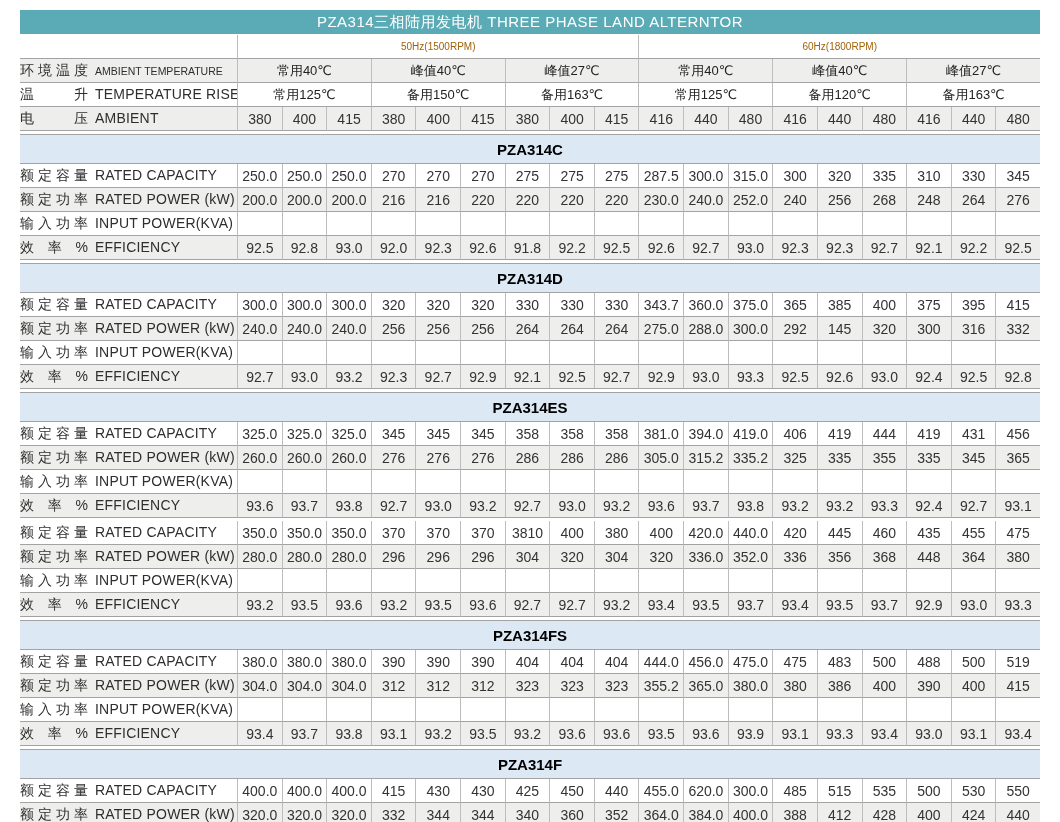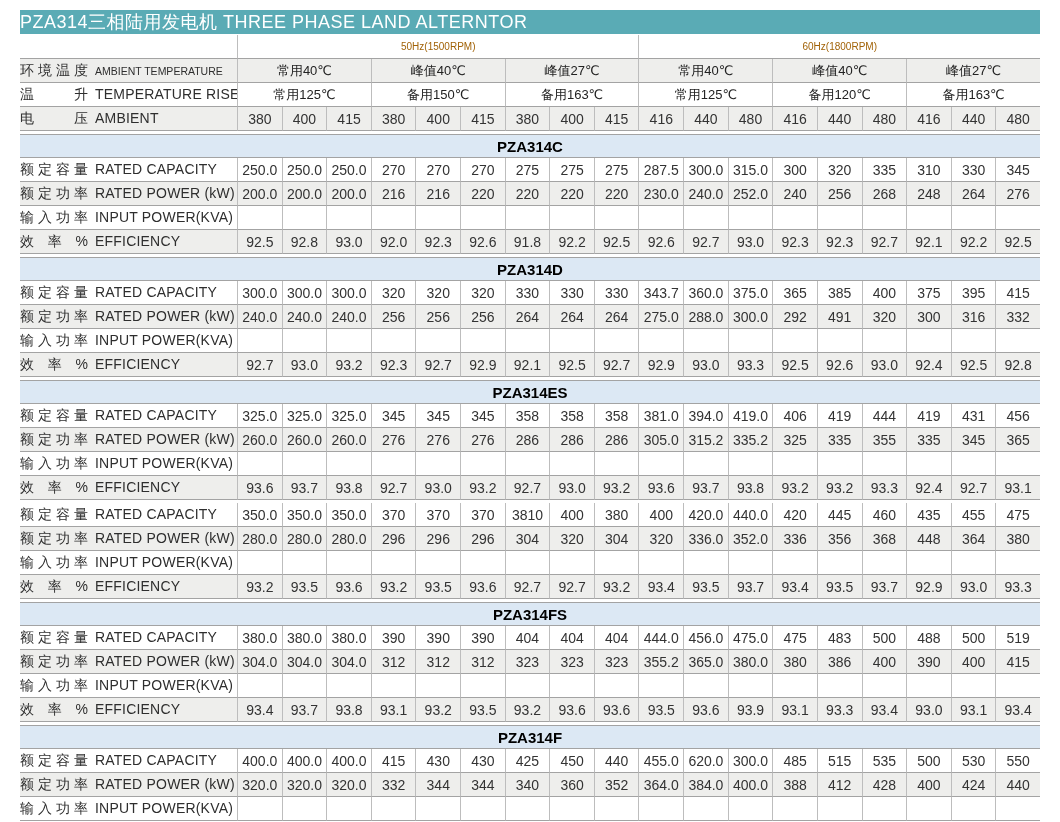--- a/index.html
+++ b/index.html
@@ -6,22 +6,22 @@
   html, body { background: #ffffff; }
   body {
     width: 1060px; height: 822px; overflow: hidden;
     font-family: "Liberation Sans", "DejaVu Sans", sans-serif;
     color: #333;
   }
   .page { padding: 10px 20px 0 20px; }
   .title-bar {
     height: 24px; line-height: 24px;
     background: var(--teal, #5aabb5);
-    color: #fff; text-align: left;
-    font-size: 18px; font-weight: 500; letter-spacing: .5px;
+    color: #fff; text-align: center;
+    font-size: 15px; font-weight: 500; letter-spacing: .5px;
   }
   table.spec {
     width: 1020px; table-layout: fixed;
     border-collapse: separate; border-spacing: 0;
     margin-top: 1px;
   }
   td {
     height: 24px; text-align: center; vertical-align: middle;
     font-size: 14px; color: #333;
     border-bottom: 1px solid #a3a3a3;
@@ -38,21 +38,21 @@
     font-size: 14px; color: #2e2e2e;
   }
   .en { font-size: 14px; margin-left: 7px; color: #2e2e2e; letter-spacing: .2px; }
   .en.small { font-size: 10.5px; letter-spacing: 0; }
   tr.freq-row td { font-size: 10px; color: #a16207; }
   tr.hdr-row td.group { font-size: 13px; color: #222; }
   tr.section-row td {
     background: var(--band, #dce8f4);
     font-weight: bold; font-size: 15px; color: #000;
     border-top: 1px solid #a3a3a3;
-    height: 24px;
+    height: 30px;
   }
   tr.gap-row td { border: none; height: 3px; background: #fff; }
 </style>
 </head>
 <body>
 
 <div class="page">
   <div class="title-bar">PZA314三相陆用发电机 THREE PHASE LAND ALTERNTOR</div>
   <table class="spec" id="spec-table">
       <colgroup>
@@ -250,21 +250,21 @@
           <td class="num v">256</td>
           <td class="num v">256</td>
           <td class="num v">256</td>
           <td class="num v">264</td>
           <td class="num v">264</td>
           <td class="num v">264</td>
           <td class="num v">275.0</td>
           <td class="num v">288.0</td>
           <td class="num v">300.0</td>
           <td class="num v">292</td>
-          <td class="num v">491</td>
+          <td class="num v">145</td>
           <td class="num v">320</td>
           <td class="num v">300</td>
           <td class="num v">316</td>
           <td class="num v">332</td>
         </tr>
         <tr class="data-row input-row">
           <td class="label"><span class="zh">输入功率</span><span class="en">INPUT POWER(KVA)</span></td>
           <td class="num v"></td>
           <td class="num v"></td>
           <td class="num v"></td>

